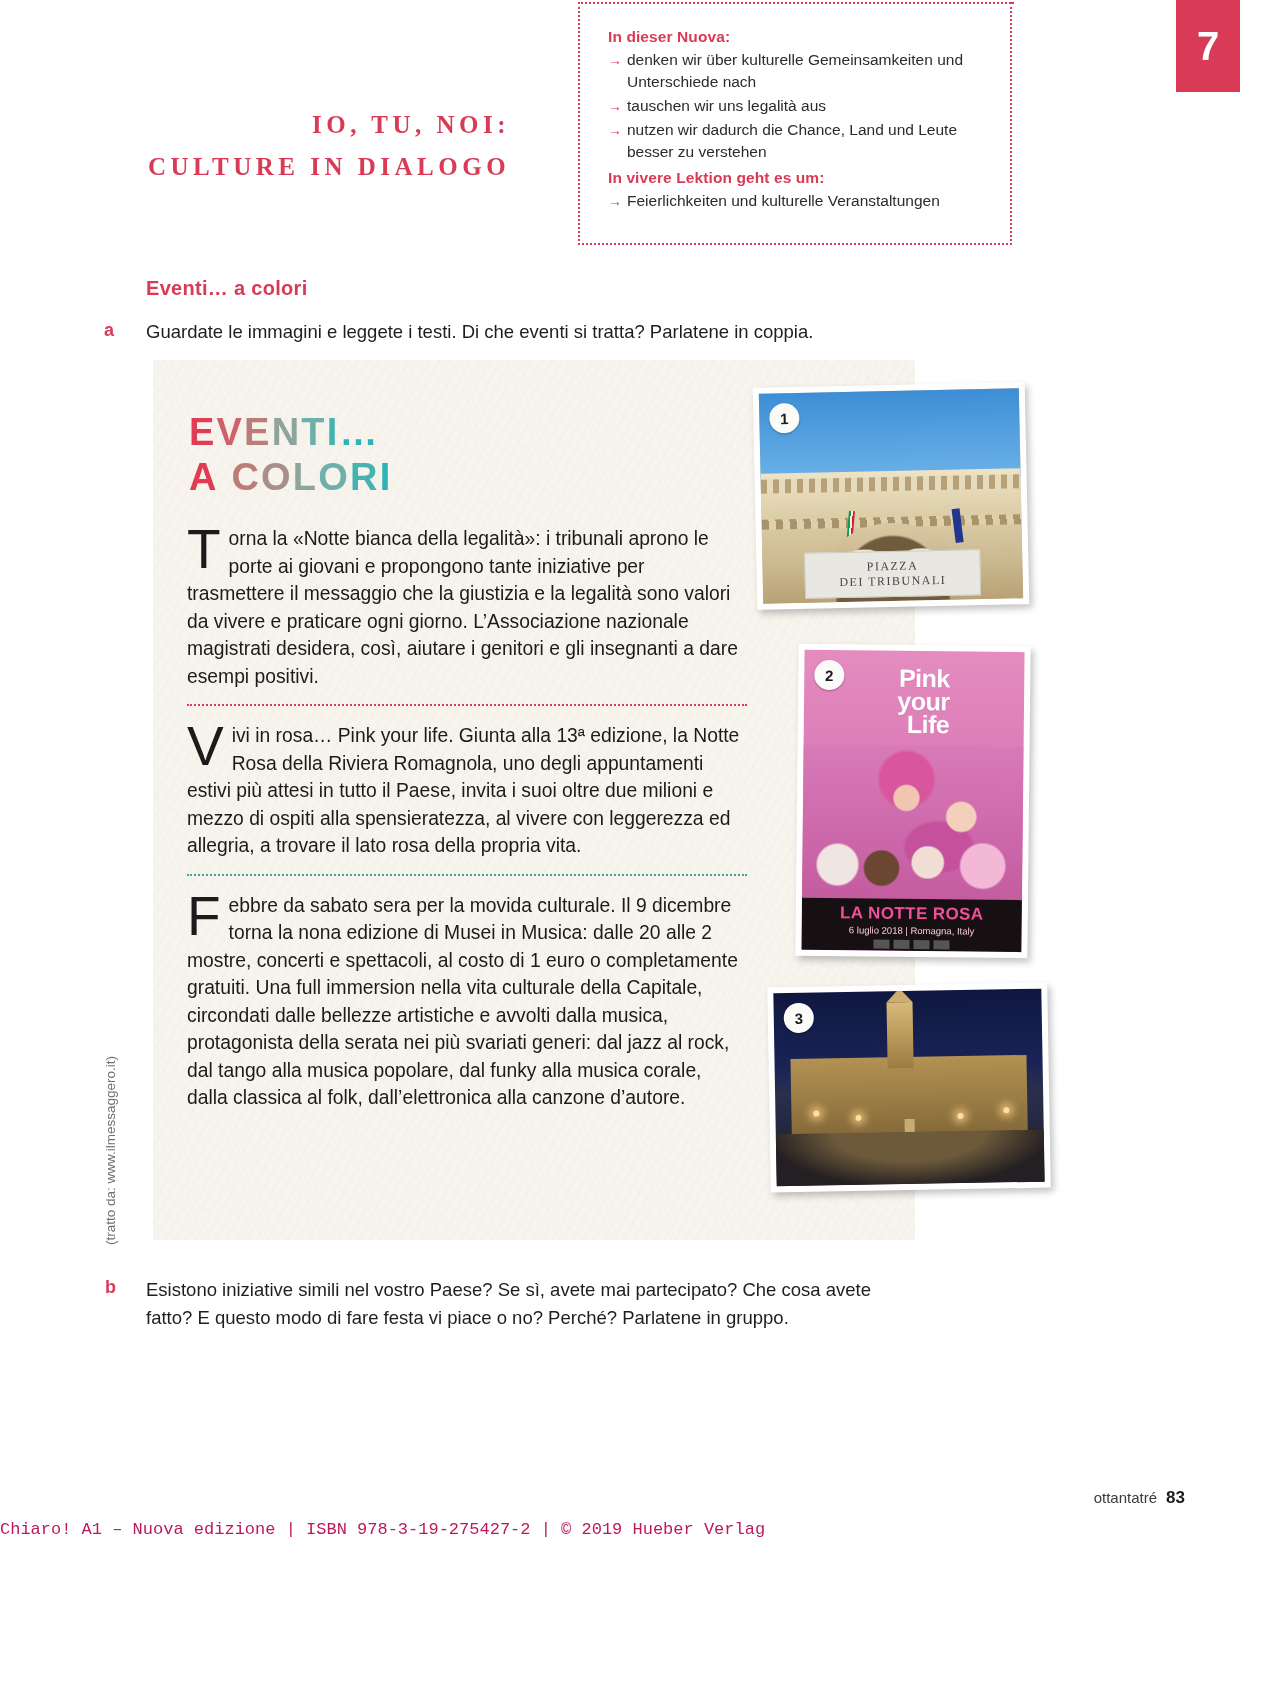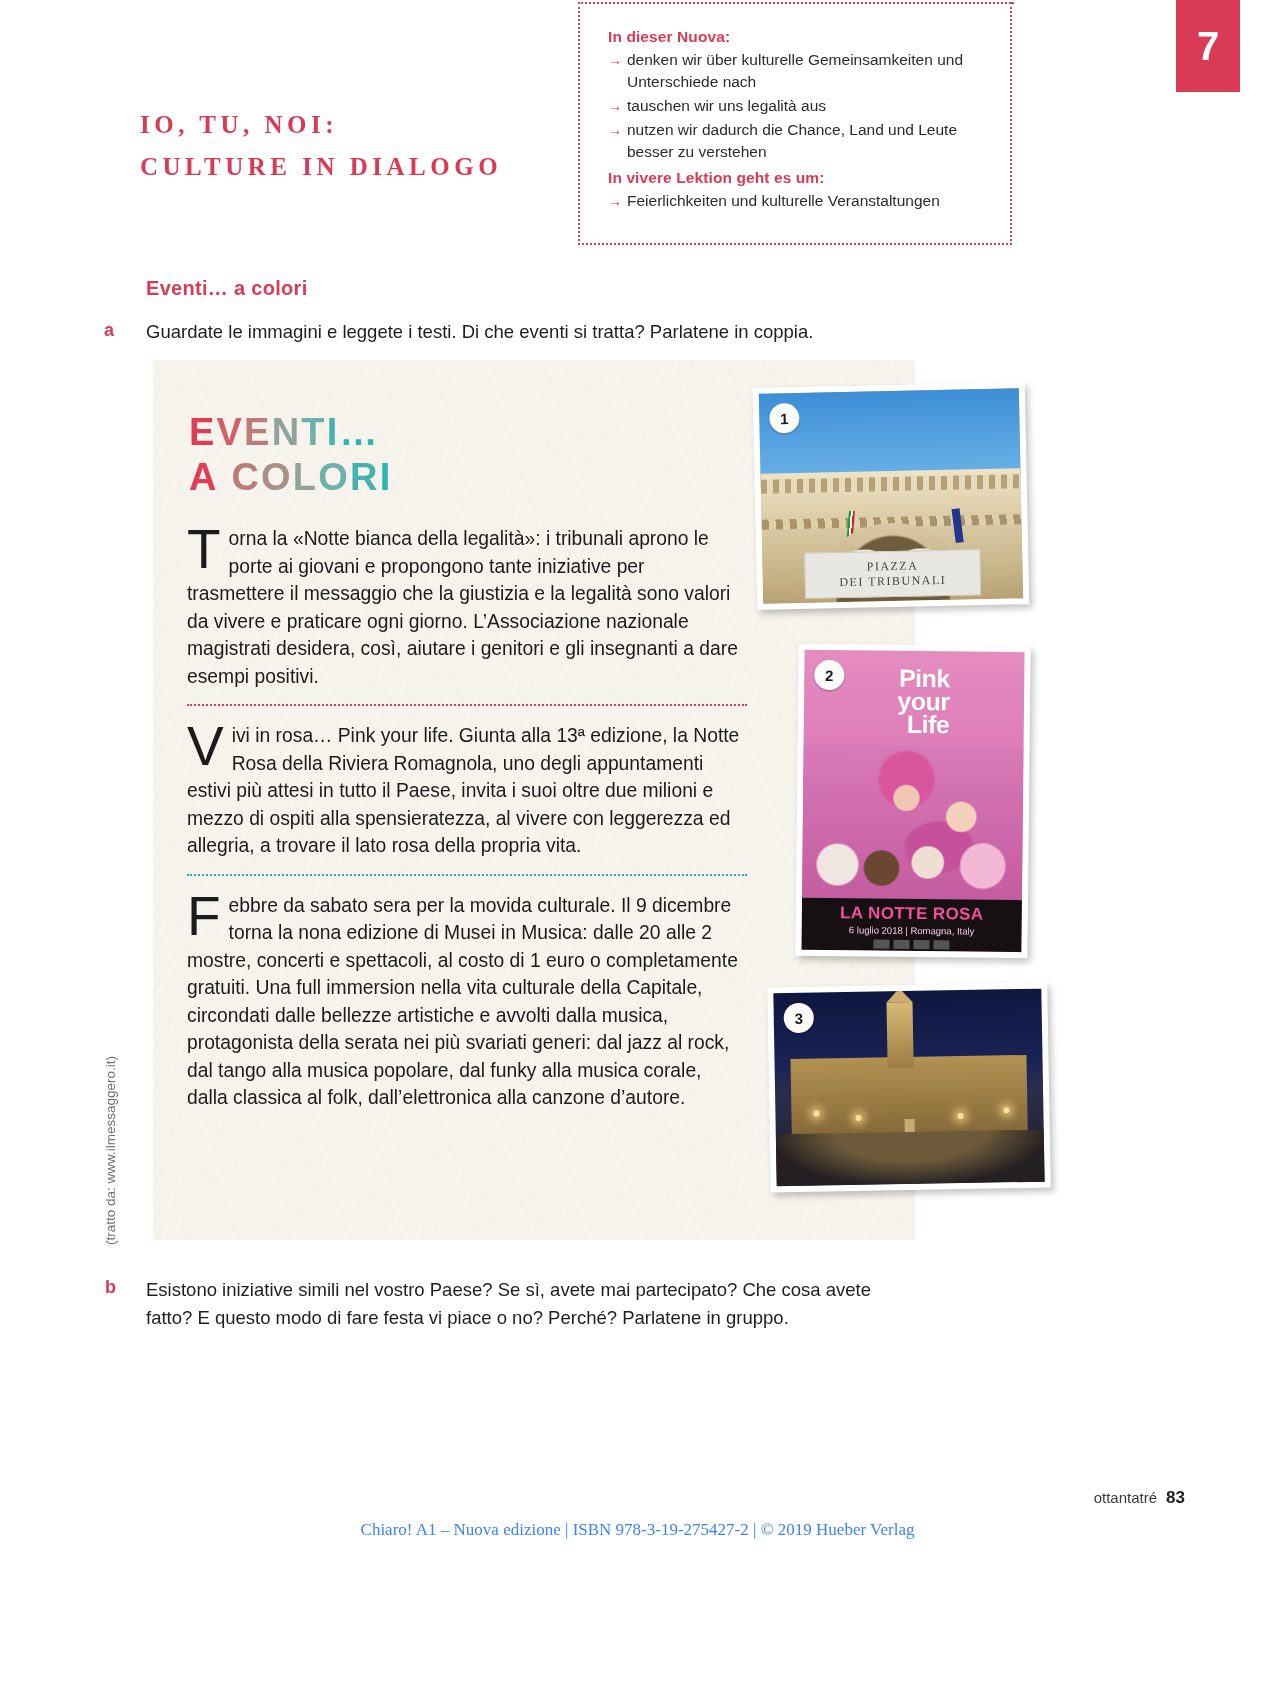--- a/index.html
+++ b/index.html
@@ -15,24 +15,25 @@
   .chapter-badge {
     position: absolute; left: 1176px; top: 0; width: 64px; height: 92px;
     background: #d93a55; color: #fff;
     display: flex; align-items: center; justify-content: center;
     font-size: 40px; font-weight: 700;
     font-family: "Liberation Sans", sans-serif;
   }
 
   
   .unit-title {
-    position: absolute; left: 140px; top: 104px;
+    position: absolute; left: 148px; top: 104px;
     color: #d93a55; font-weight: 700;
     font-size: 25px; letter-spacing: 4.5px; line-height: 42px;
     font-family: "Liberation Serif", serif;
+    text-align: right;
   }
   .unit-title div { white-space: pre; }
 
   
   .rubrik-box {
     position: absolute; left: 578px; top: 2px; width: 434px; height: 243px;
     border: 2px dotted #d93a55;
     border-top: none;
     padding: 26px 14px 8px 28px;
   }
@@ -247,23 +248,23 @@
   }
 
   
   .page-number {
     position: absolute; right: 90px; top: 1488px;
     font-size: 15px; color: #3a3a3a;
     font-family: "Liberation Sans Narrow","Liberation Sans", sans-serif;
   }
   .page-number b { font-size: 17px; margin-left: 9px; color:#1b1b1b; }
   .footer-imprint {
-    position: absolute; left: 0; right: 0; top: 1520px; text-align: center;
-    font-size: 17px; color: #3b82f6;
-    font-family: Liberation Serif, serif;
+    position: absolute; left: 0; right: 0; top: 1520px; text-align: left;
+    font-size: 17px; color: #be185d;
+    font-family: Liberation Mono, monospace;
   }
 </style>
 </head>
 <body>
 
 <div class="page">
 
   <div class="chapter-badge">7</div>
 
   <div class="unit-title">

